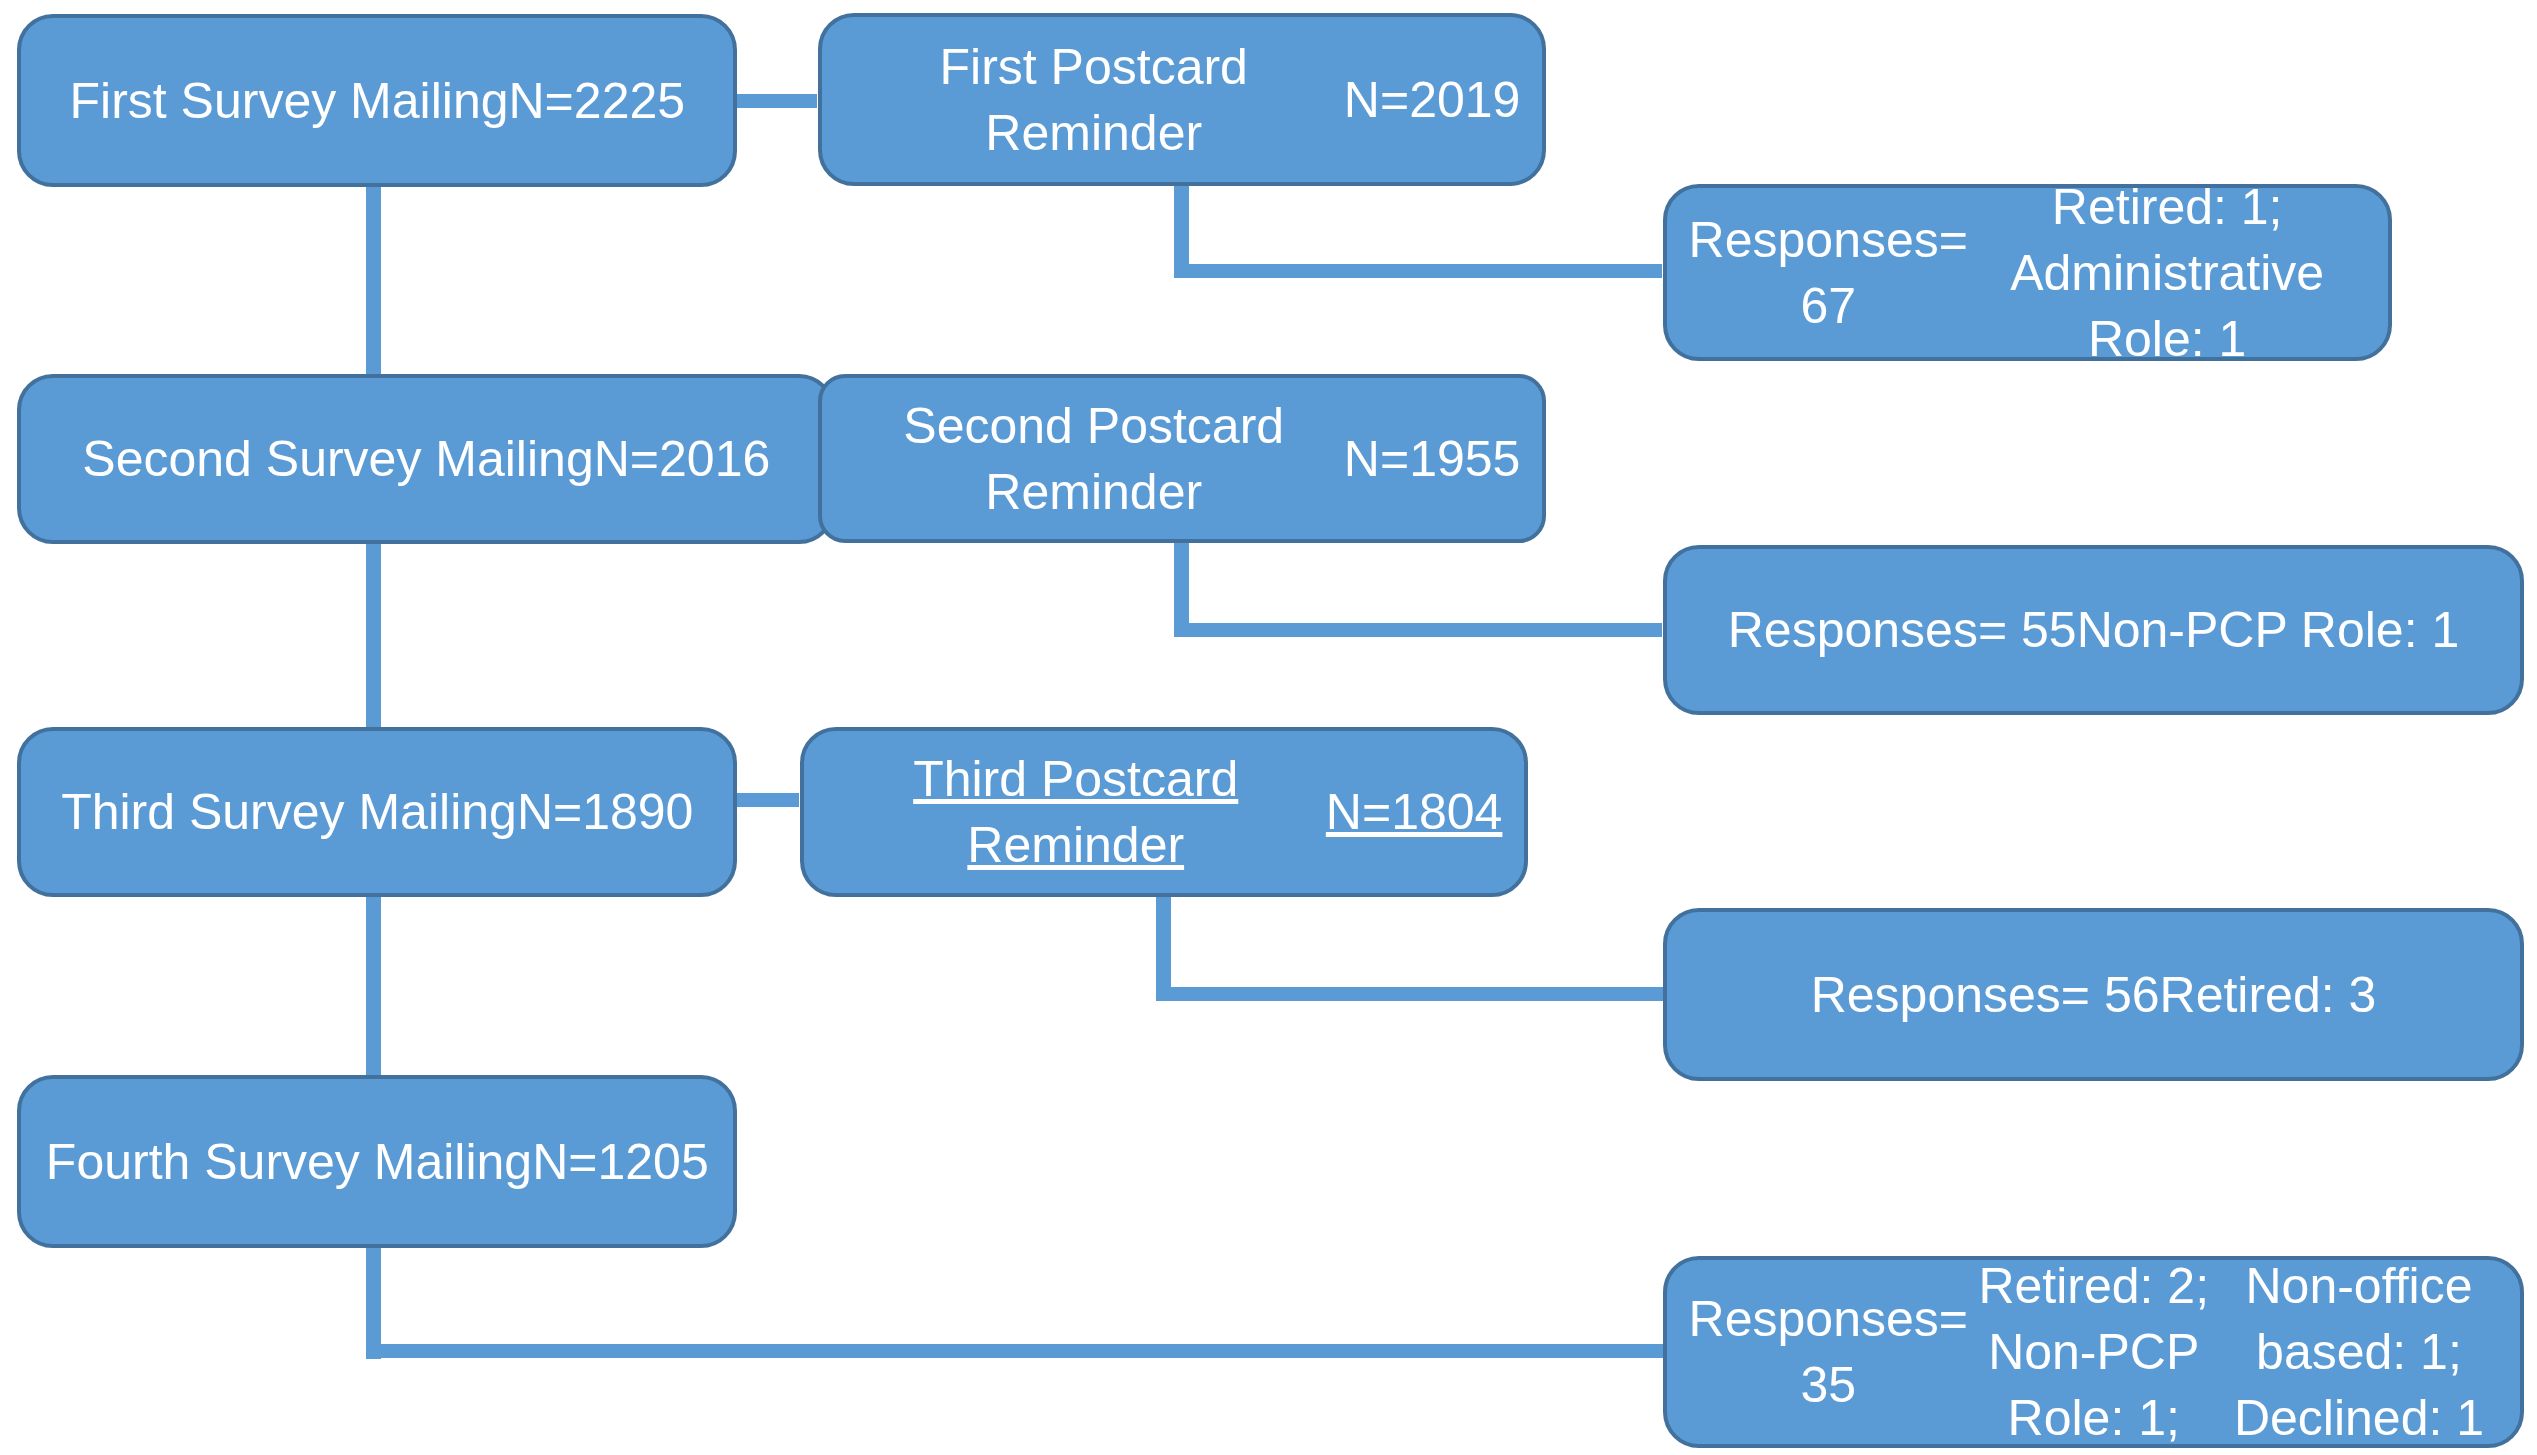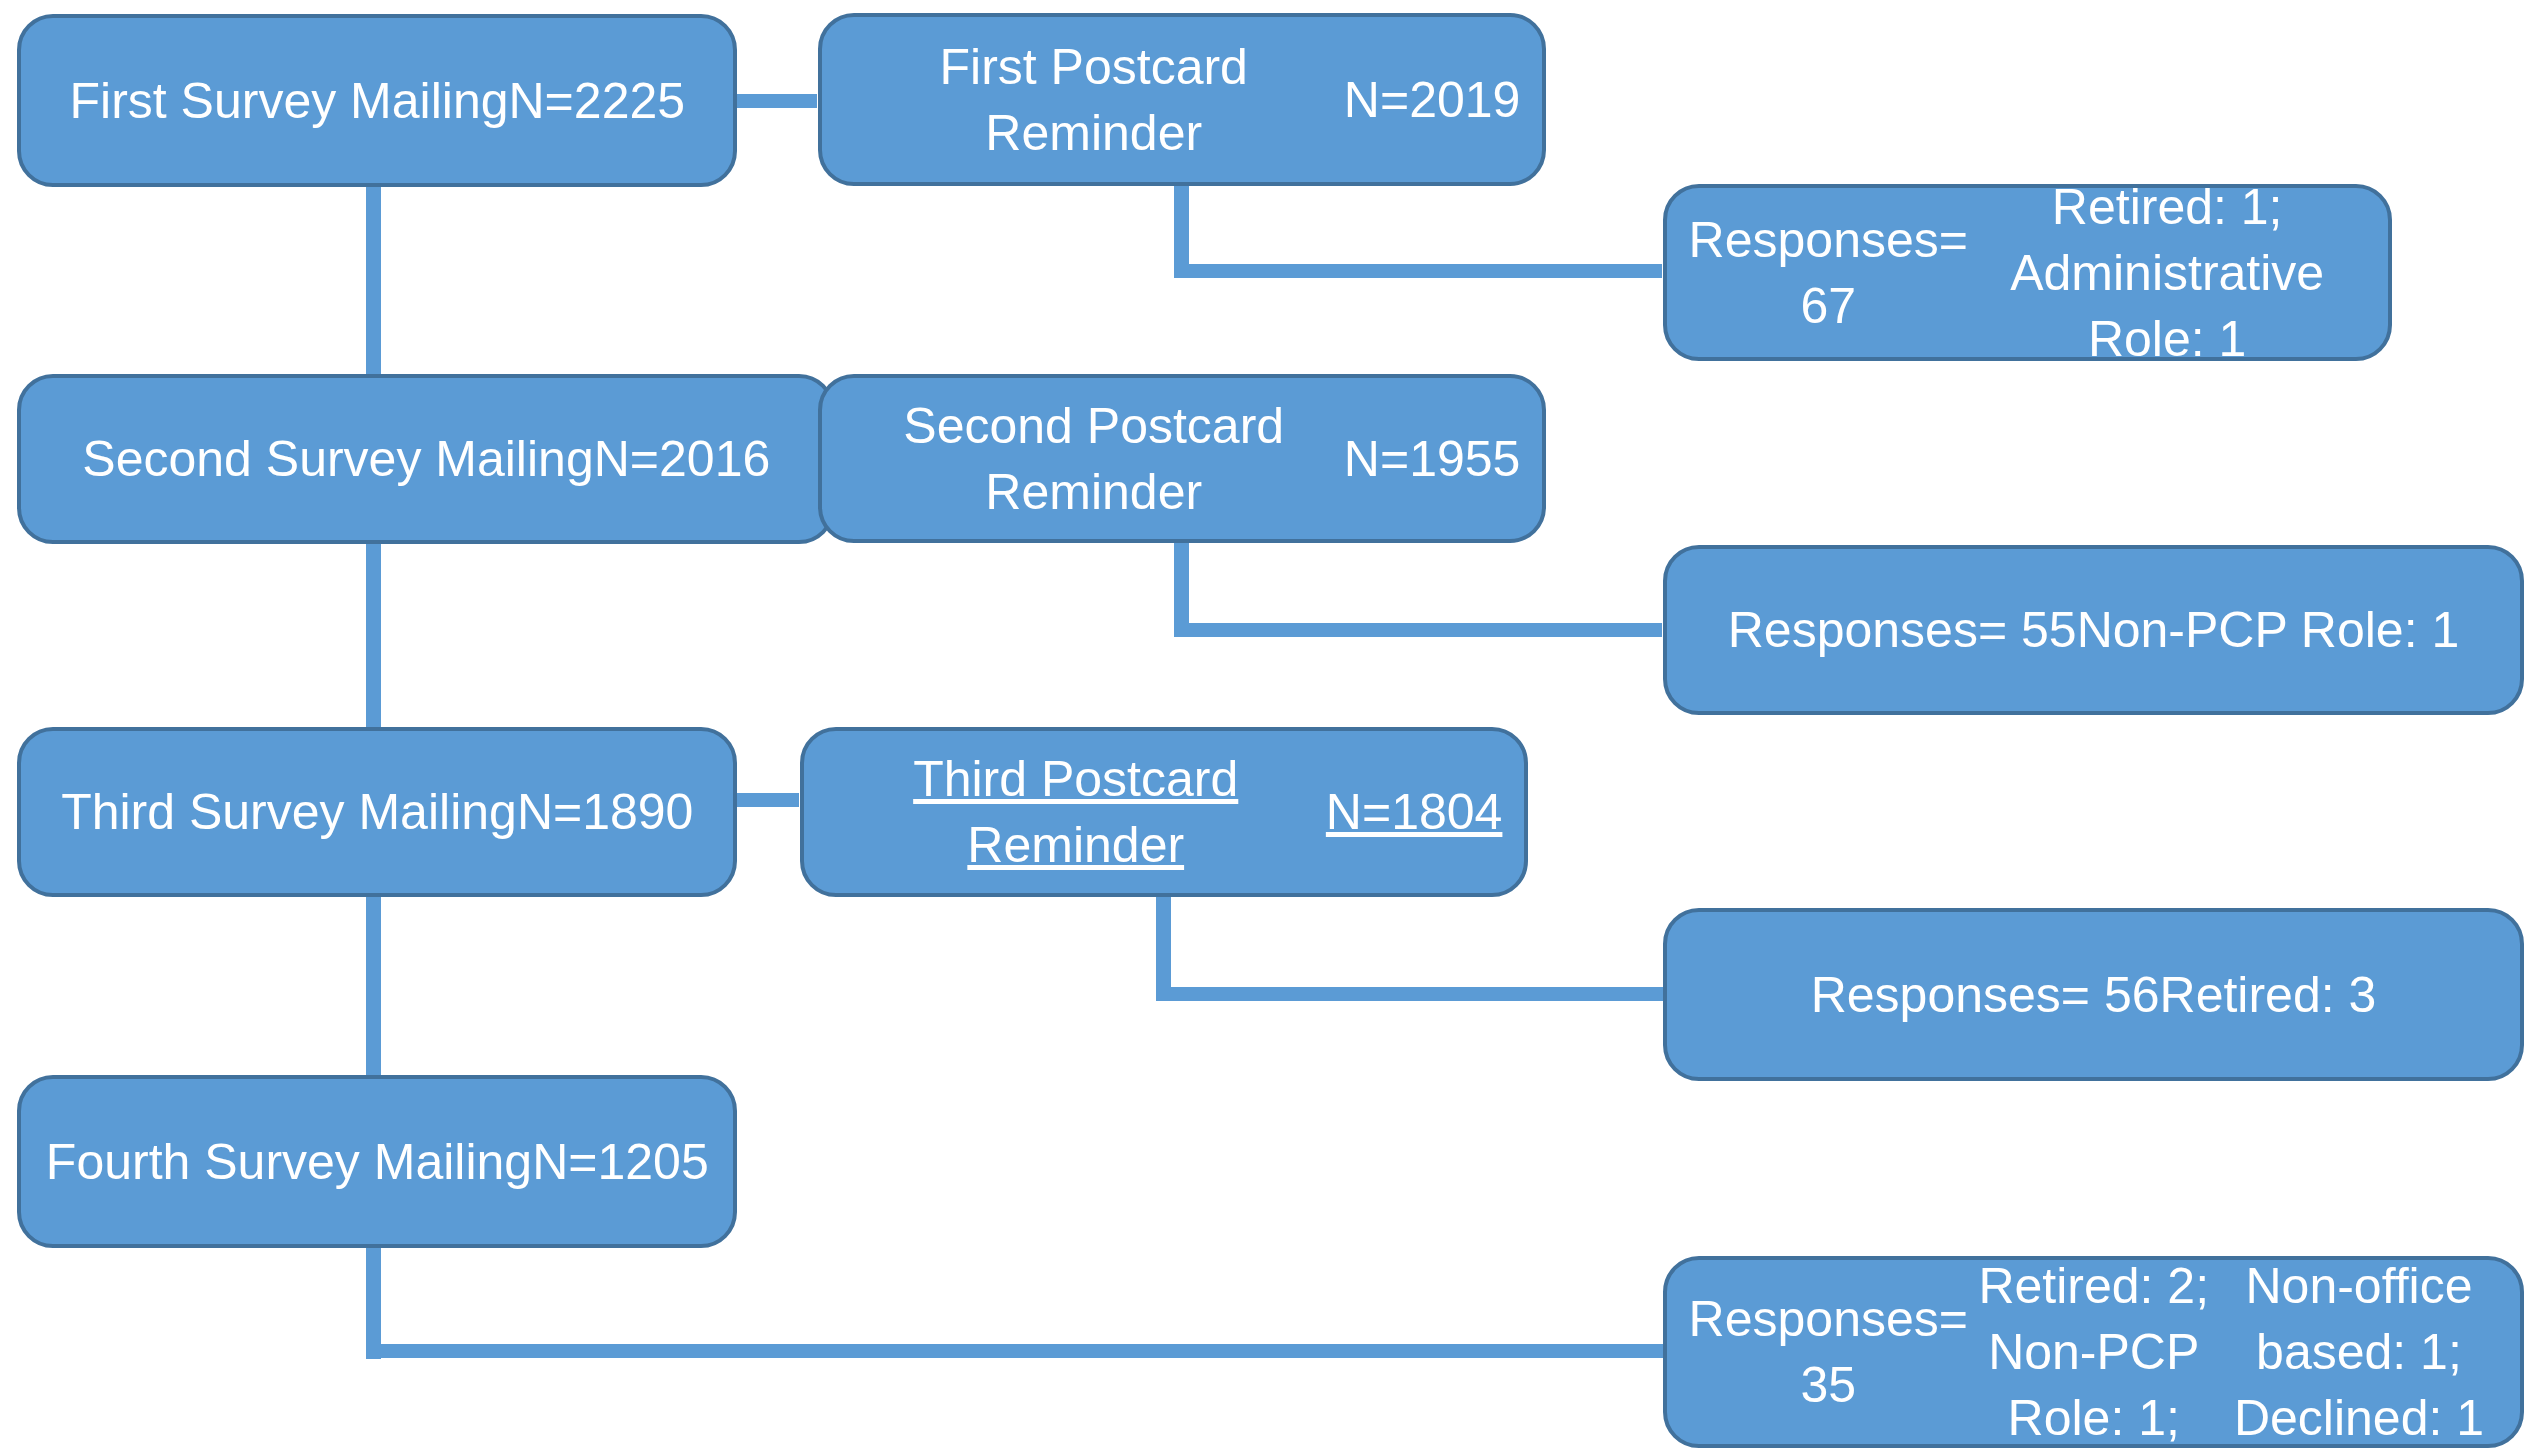--- a/index.html
+++ b/index.html
@@ -67,21 +67,21 @@
   </div>
   <div class="node" style="left:1663px; top:184px; width:729px; height:177px;">
     <div>Responses= 67</div>
     <div>Retired: 1; Administrative Role: 1</div>
   </div>
 
   <div class="node" style="left:17.3px; top:374px; width:818px; height:170px;">
     <div>Second Survey Mailing</div>
     <div>N=2016</div>
   </div>
-  <div class="node" style="left:818px; top:374px; width:728px; height:169px;">
+  <div class="node" style="left:818px; top:374px; width:728px; height:169px;border-radius:27px;">
     <div>Second Postcard Reminder</div>
     <div>N=1955</div>
   </div>
   <div class="node" style="left:1663px; top:545px; width:861px; height:170px;">
     <div>Responses= 55</div>
     <div>Non-PCP Role: 1</div>
   </div>
 
   <div class="node" style="left:17.3px; top:727px; width:720px; height:170px;">
     <div>Third Survey Mailing</div>

